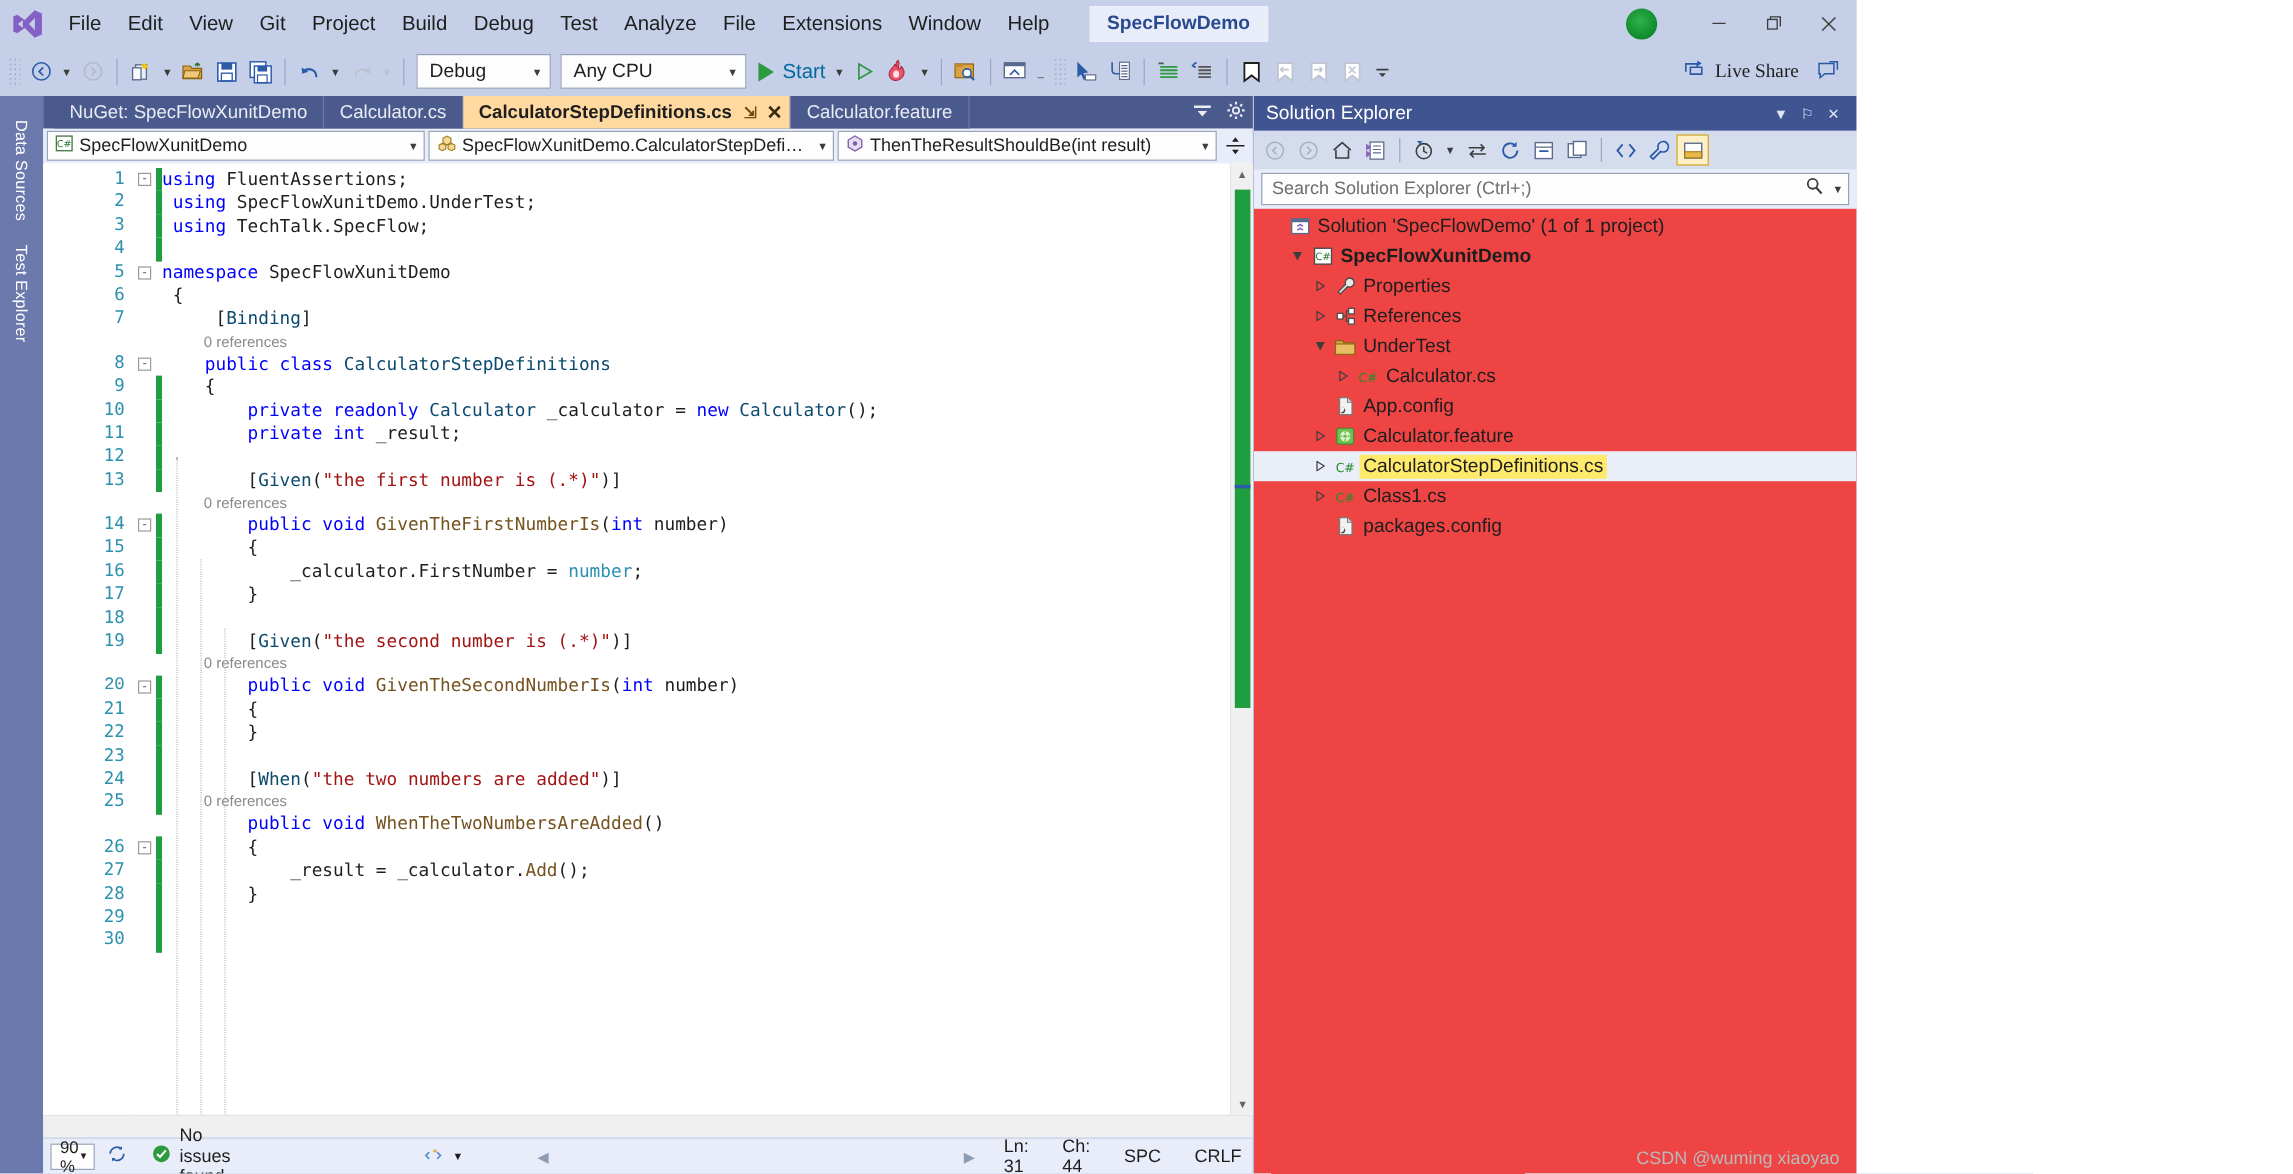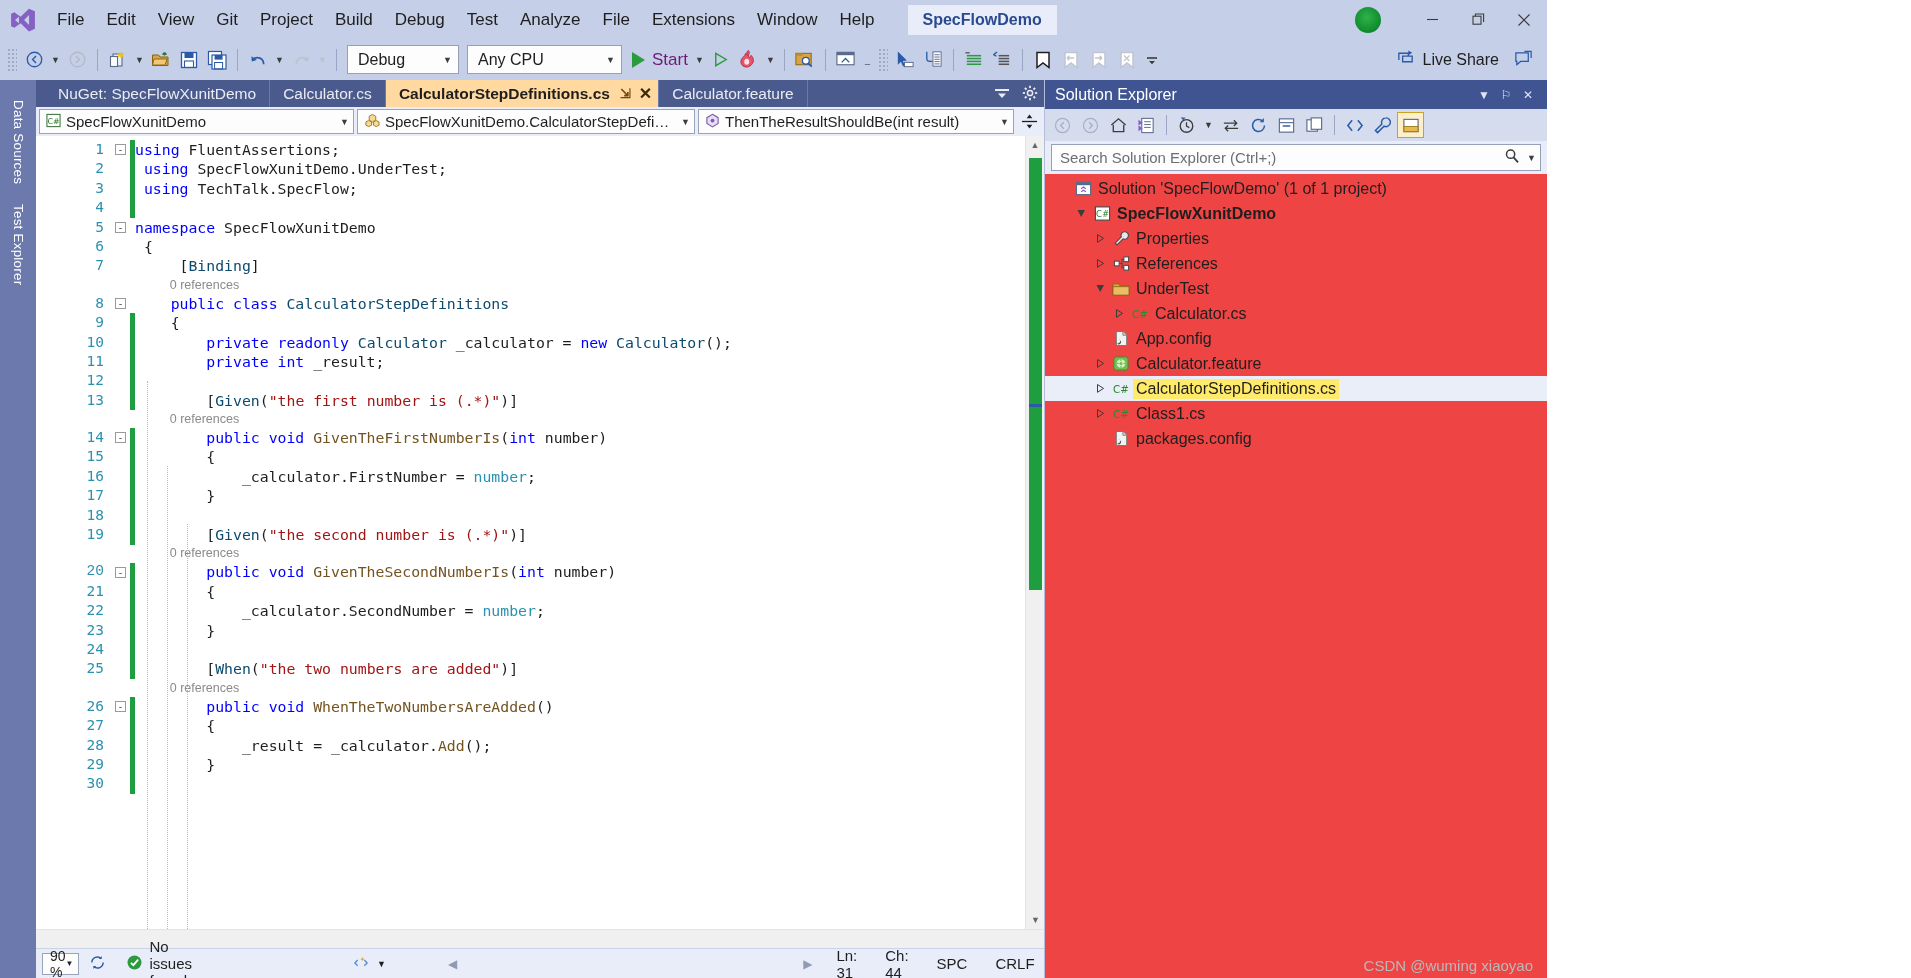--- a/index.html
+++ b/index.html
@@ -48,23 +48,23 @@
   .tb-sep{ width:1px; height:22px; background:#9aa6c4; margin:0 6px; }
   .combo{
     height:29px; background:#fdfdfd; border:1px solid #97a1b5; display:flex; align-items:center;
     padding:0 6px 0 10px; font-size:16px; color:#1e1e1e; margin:0 4px;
   }
   .combo .cv{ flex:1; }
   .combo .carr{ font-size:9px; color:#3c3c3c; margin-left:10px; }
   .combo.w-debug{ width:112px; }
   .combo.w-cpu{ width:155px; }
   .start-btn{ display:flex; align-items:center; height:30px; padding:0 4px 0 6px; }
-  .start-label{ font-size:17px; color:#701a75; margin-left:7px;text-align:center; }
+  .start-label{ font-size:17px; color:#0369a1; margin-left:7px;text-align:center; }
   .tri-green{ width:0;height:0;border-left:13px solid #2c9b3f;border-top:8px solid transparent;border-bottom:8px solid transparent; }
-  .liveshare{ display:flex; align-items:center; gap:8px; font-size:16px; color:#1e1e1e; padding:0 10px; height:30px; }
+  .liveshare{ display:flex; align-items:center; gap:8px; font-size:16px; color:#1e1e1e; padding:0 10px; height:30px;font-family:Liberation Serif, serif; }
 
   
   .mainrow{ flex:1; display:flex; min-height:0; }
 
   
   .leftdock{ width:36px; background:#6b79ad; flex:0 0 36px; display:flex; flex-direction:column; align-items:center; padding-top:10px; }
   .vtab{ writing-mode:vertical-rl; text-orientation:mixed; color:#ffffff; font-size:13.5px;
     padding:10px 4px; letter-spacing:.2px; }
 
   
@@ -588,21 +588,20 @@
               <div class="ln ref" style="height: 18px; line-height: 18px;">          0 references</div>
               <div class="ln" style="height: 19.4px; line-height: 19.4px;"><span class="k">        public void</span><span class="m"> GivenTheFirstNumberIs</span><span class="p">(</span><span class="k">int</span><span class="p"> number)</span></div>
               <div class="ln" style="height: 19.4px; line-height: 19.4px;"><span class="p">        {</span></div>
               <div class="ln" style="height: 19.4px; line-height: 19.4px;"><span class="p">            _calculator.FirstNumber = </span><span class="g">number</span><span class="p">;</span></div>
               <div class="ln" style="height: 19.4px; line-height: 19.4px;"><span class="p">        }</span></div>
               <div class="ln" style="height: 19.4px; line-height: 19.4px;"><span class="p"></span></div>
               <div class="ln" style="height: 19.4px; line-height: 19.4px;"><span class="p">        [</span><span class="t">Given</span><span class="p">(</span><span class="s">"the second number is (.*)"</span><span class="p">)]</span></div>
               <div class="ln ref" style="height: 18px; line-height: 18px;">          0 references</div>
               <div class="ln" style="height: 19.4px; line-height: 19.4px;"><span class="k">        public void</span><span class="m"> GivenTheSecondNumberIs</span><span class="p">(</span><span class="k">int</span><span class="p"> number)</span></div>
               <div class="ln" style="height: 19.4px; line-height: 19.4px;"><span class="p">        {</span></div>
-              <div class="ln" style="height: 19.4px; line-height: 19.4px;"><span class="p">            _calculator.SecondNumber = </span><span class="g">number</span><span class="p">;</span></div>
               <div class="ln" style="height: 19.4px; line-height: 19.4px;"><span class="p">        }</span></div>
               <div class="ln" style="height: 19.4px; line-height: 19.4px;"><span class="p"></span></div>
               <div class="ln" style="height: 19.4px; line-height: 19.4px;"><span class="p">        [</span><span class="t">When</span><span class="p">(</span><span class="s">"the two numbers are added"</span><span class="p">)]</span></div>
               <div class="ln ref" style="height: 18px; line-height: 18px;">          0 references</div>
               <div class="ln" style="height: 19.4px; line-height: 19.4px;"><span class="k">        public void</span><span class="m"> WhenTheTwoNumbersAreAdded</span><span class="p">()</span></div>
               <div class="ln" style="height: 19.4px; line-height: 19.4px;"><span class="p">        {</span></div>
               <div class="ln" style="height: 19.4px; line-height: 19.4px;"><span class="p">            _result = _calculator.</span><span class="m">Add</span><span class="p">();</span></div>
               <div class="ln" style="height: 19.4px; line-height: 19.4px;"><span class="p">        }</span></div>
               <div class="ln" style="height: 19.4px; line-height: 19.4px;"><span class="p"></span></div>
               <div class="indentguide" style="left: 12px; top: 245px; bottom: 0px;"></div>

